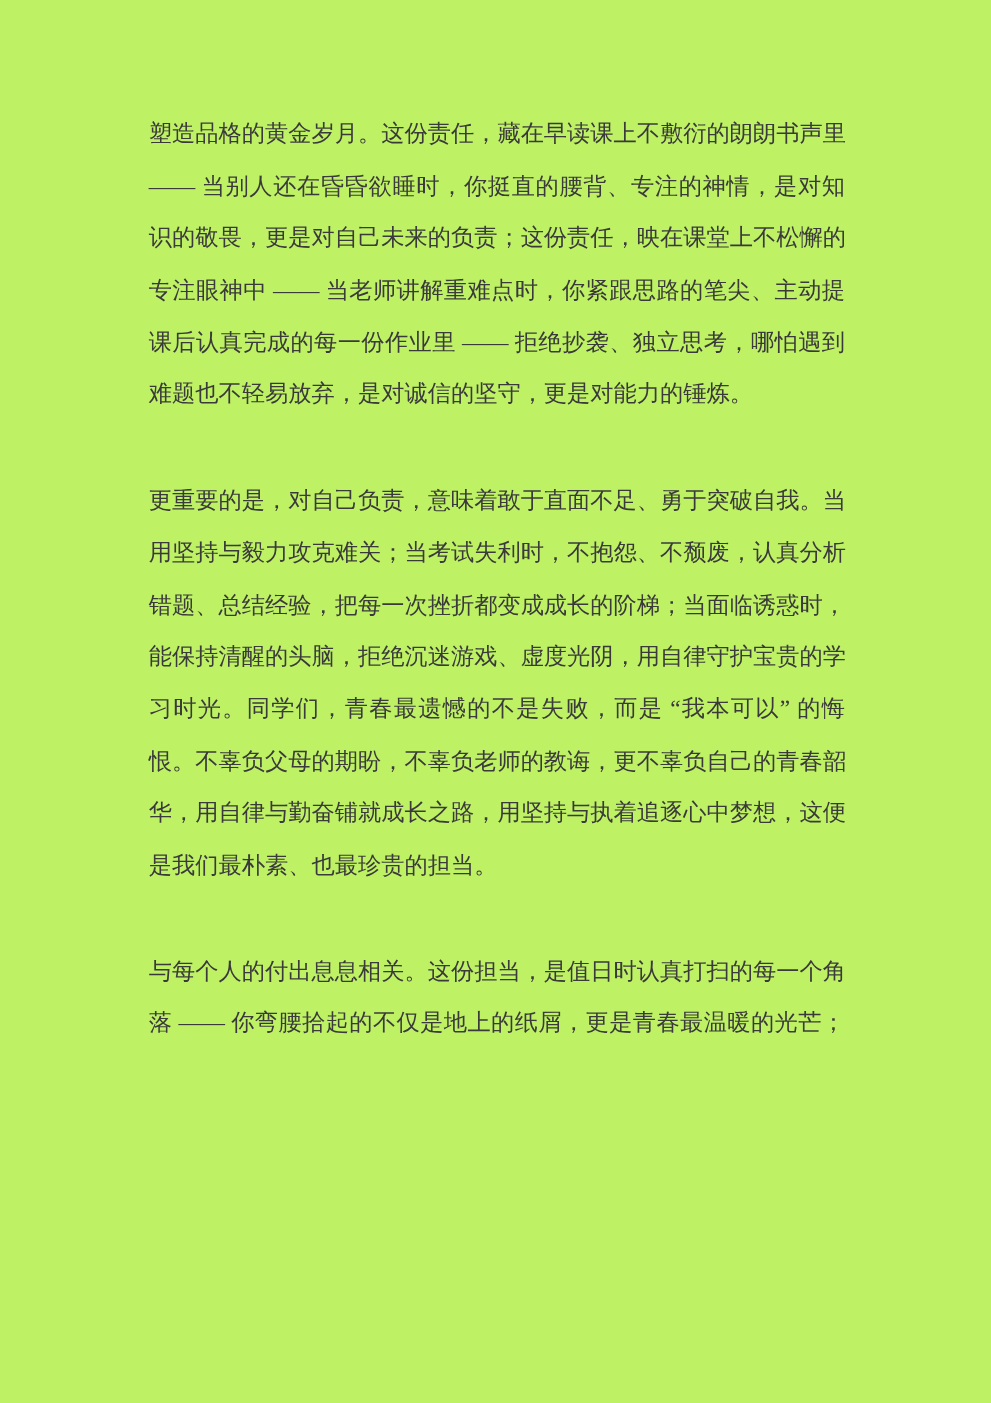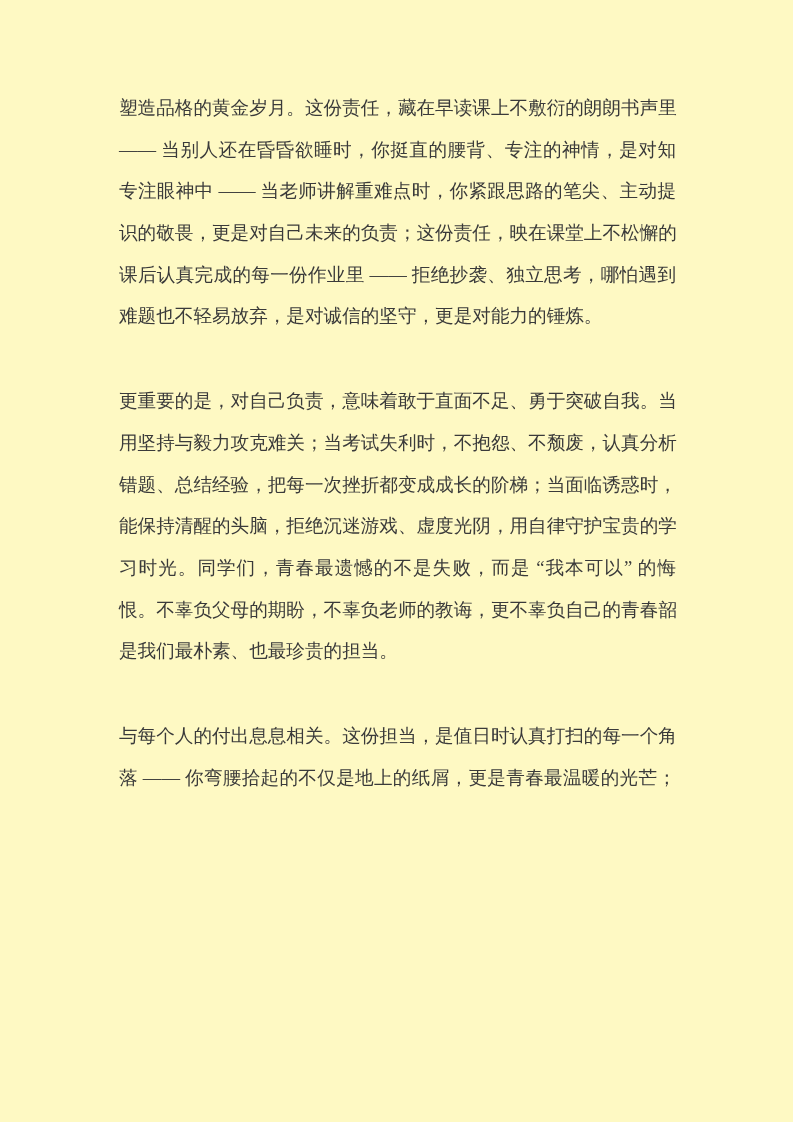--- a/index.html
+++ b/index.html
@@ -36,39 +36,40 @@
     overflow: visible;
   }
   .line.last {
     text-align: right;
     text-align-last: left;
   }
 </style>
 </head>
 <body>
 
-<div class="page" style="background: #fef9c3;">
+<div class="page" style="background: #bef264;">
   <div class="content" style="color: rgb(58, 58, 58);">
 
     <div class="para">
       <div class="line">塑造品格的黄金岁月。这份责任，藏在早读课上不敷衍的朗朗书声里</div>
       <div class="line">—— 当别人还在昏昏欲睡时，你挺直的腰背、专注的神情，是对知</div>
+      <div class="line">识的敬畏，更是对自己未来的负责；这份责任，映在课堂上不松懈的</div>
       <div class="line">专注眼神中 —— 当老师讲解重难点时，你紧跟思路的笔尖、主动提</div>
-      <div class="line">识的敬畏，更是对自己未来的负责；这份责任，映在课堂上不松懈的</div>
       <div class="line">课后认真完成的每一份作业里 —— 拒绝抄袭、独立思考，哪怕遇到</div>
       <div class="line last">难题也不轻易放弃，是对诚信的坚守，更是对能力的锤炼。</div>
     </div>
 
     <div class="para">
       <div class="line">更重要的是，对自己负责，意味着敢于直面不足、勇于突破自我。当</div>
       <div class="line">用坚持与毅力攻克难关；当考试失利时，不抱怨、不颓废，认真分析</div>
       <div class="line">错题、总结经验，把每一次挫折都变成成长的阶梯；当面临诱惑时，</div>
       <div class="line">能保持清醒的头脑，拒绝沉迷游戏、虚度光阴，用自律守护宝贵的学</div>
       <div class="line">习时光。同学们，青春最遗憾的不是失败，而是 “我本可以” 的悔</div>
       <div class="line">恨。不辜负父母的期盼，不辜负老师的教诲，更不辜负自己的青春韶</div>
+      <div class="line">华，用自律与勤奋铺就成长之路，用坚持与执着追逐心中梦想，这便</div>
       <div class="line last">是我们最朴素、也最珍贵的担当。</div>
     </div>
 
     <div class="para">
       <div class="line">与每个人的付出息息相关。这份担当，是值日时认真打扫的每一个角</div>
       <div class="line">落 —— 你弯腰拾起的不仅是地上的纸屑，更是青春最温暖的光芒；</div>
     </div>
 
   </div>
 </div>

